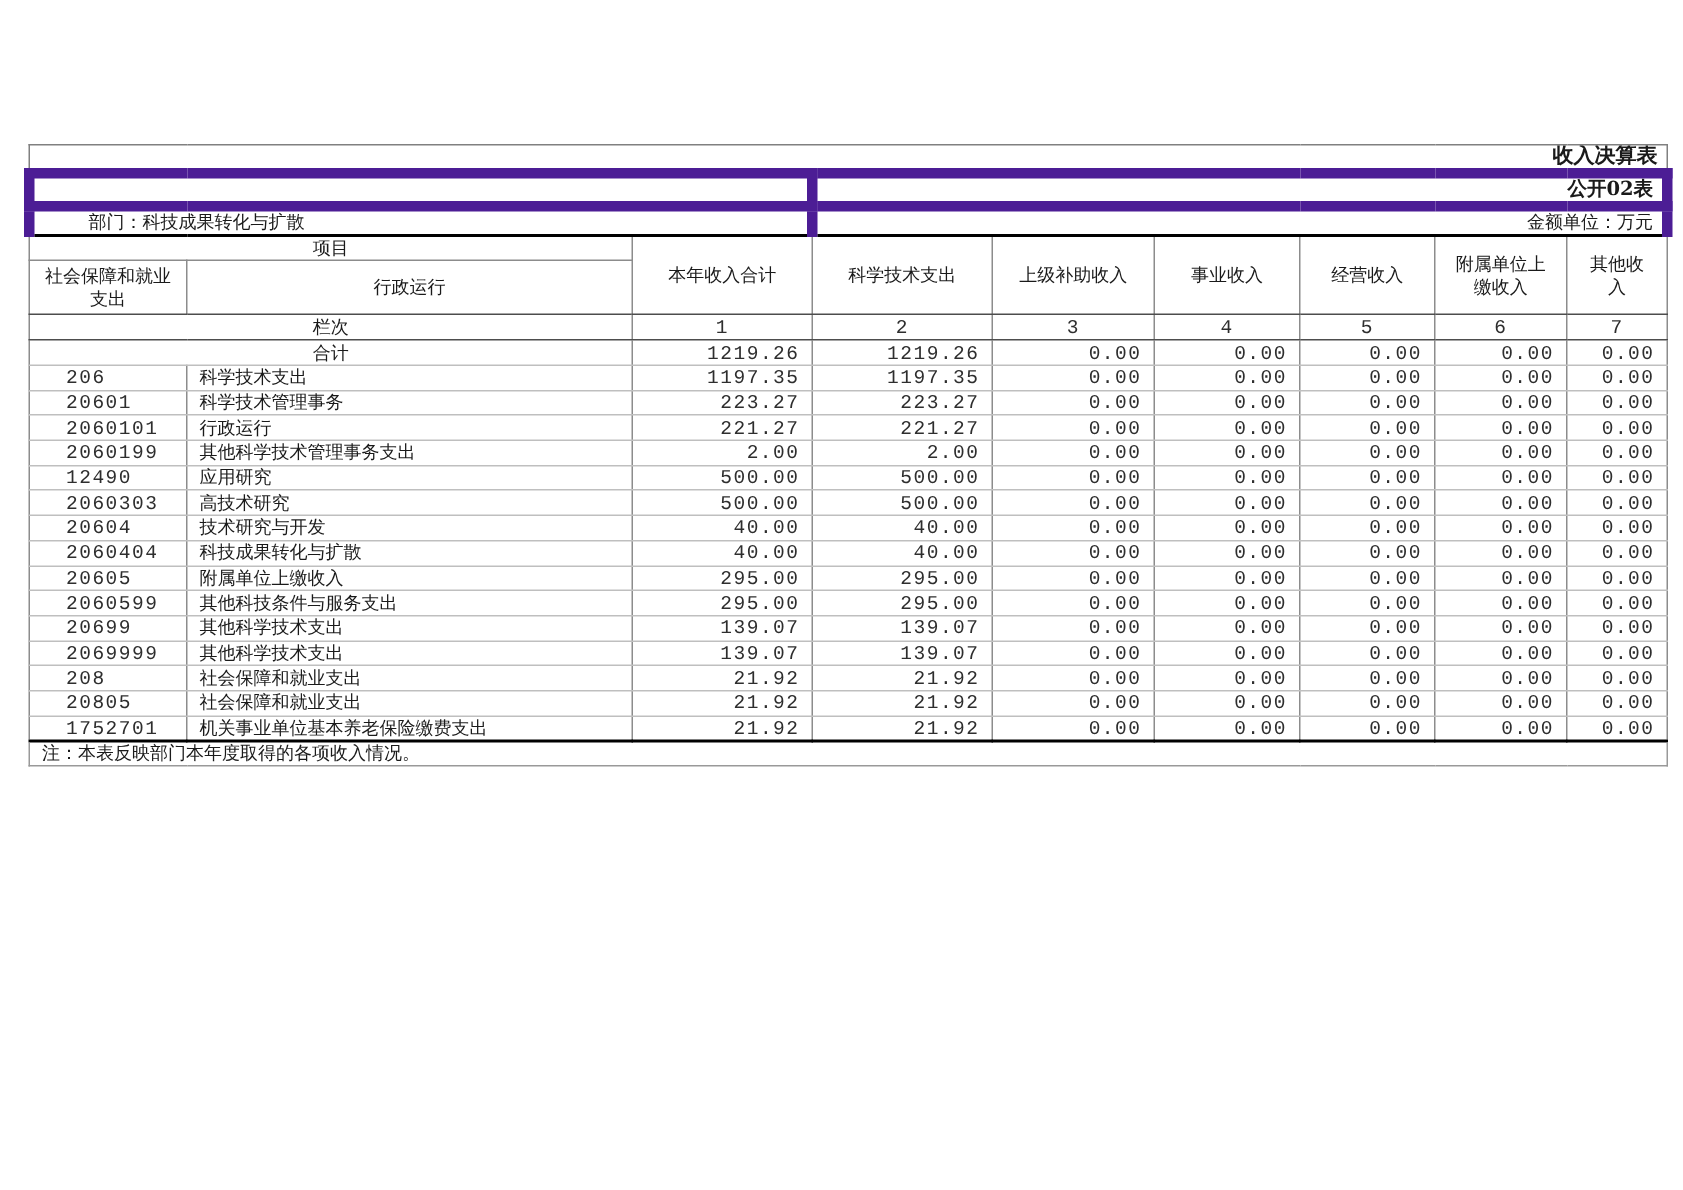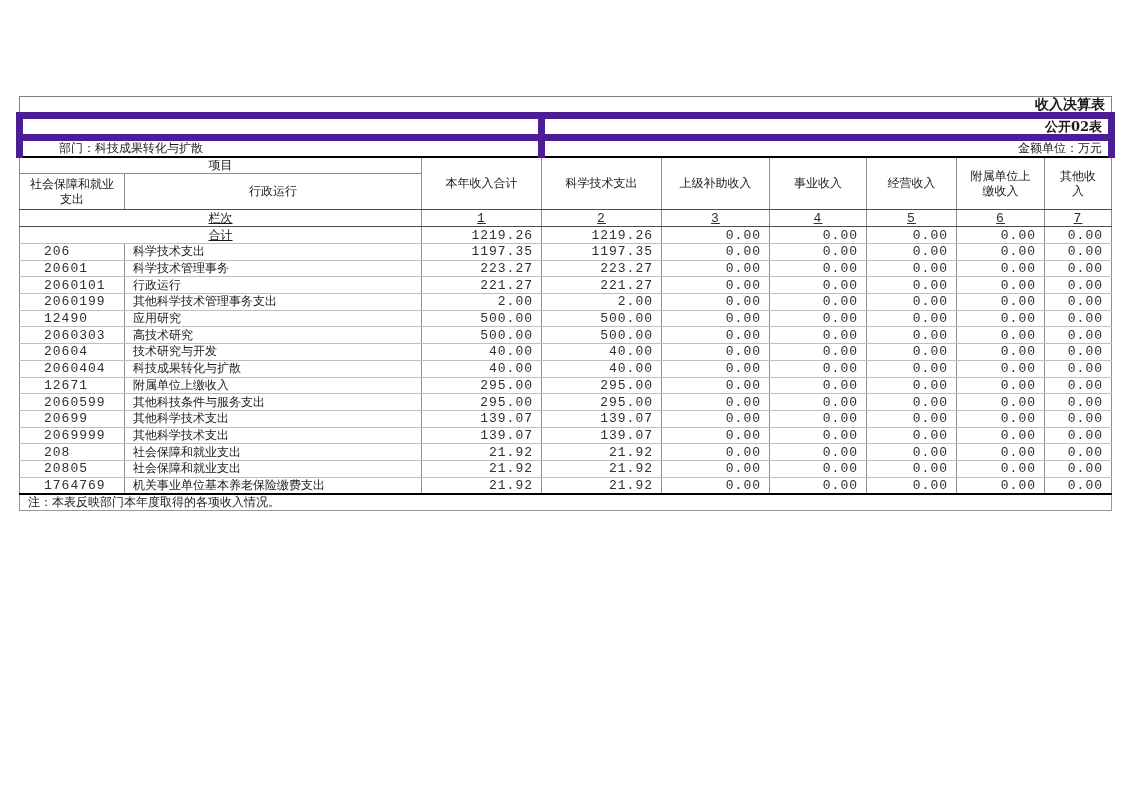--- a/index.html
+++ b/index.html
@@ -18,21 +18,21 @@
   }
   td {
     padding: 0 6px; font-size: 12px; line-height: 15px;
     vertical-align: middle; overflow: hidden; white-space: normal;
   }
   .mono {
     font-family: "Liberation Mono", "DejaVu Sans Mono", monospace;
     font-size: 13px; letter-spacing: 1px; color: #2e2e2e;
   }
   .num { text-align: right; padding-right: 8px; }
-  .center { text-align: center; text-decoration: underline; }
+  .center { text-align: center; }
   .right { text-align: right; }
   .bold { font-weight: bold; }
 
   
   .r-title td {
     border: 1px solid #808080; border-bottom: 1px solid #4d4d4d;
     height: 16px; text-align: right; font-weight: bold; font-size: 14px; margin-top: 36px;
   }
   
   .r-meta td { border: 7px solid #4c1d95; height: 17px; padding-left: 36px; }
@@ -224,21 +224,21 @@
           <td class="name">科技成果转化与扩散</td>
           <td class="num mono">40.00</td>
           <td class="num mono">40.00</td>
           <td class="num mono">0.00</td>
           <td class="num mono">0.00</td>
           <td class="num mono">0.00</td>
           <td class="num mono">0.00</td>
           <td class="num mono">0.00</td>
         </tr>
         <tr class="data-row">
-          <td class="code mono">12671</td>
+          <td class="code mono">20605</td>
           <td class="name">附属单位上缴收入</td>
           <td class="num mono">295.00</td>
           <td class="num mono">295.00</td>
           <td class="num mono">0.00</td>
           <td class="num mono">0.00</td>
           <td class="num mono">0.00</td>
           <td class="num mono">0.00</td>
           <td class="num mono">0.00</td>
         </tr>
         <tr class="data-row">
@@ -290,21 +290,21 @@
           <td class="name">社会保障和就业支出</td>
           <td class="num mono">21.92</td>
           <td class="num mono">21.92</td>
           <td class="num mono">0.00</td>
           <td class="num mono">0.00</td>
           <td class="num mono">0.00</td>
           <td class="num mono">0.00</td>
           <td class="num mono">0.00</td>
         </tr>
         <tr class="data-row">
-          <td class="code mono">1764769</td>
+          <td class="code mono">1752701</td>
           <td class="name">机关事业单位基本养老保险缴费支出</td>
           <td class="num mono">21.92</td>
           <td class="num mono">21.92</td>
           <td class="num mono">0.00</td>
           <td class="num mono">0.00</td>
           <td class="num mono">0.00</td>
           <td class="num mono">0.00</td>
           <td class="num mono">0.00</td>
         </tr>
       </tbody>

